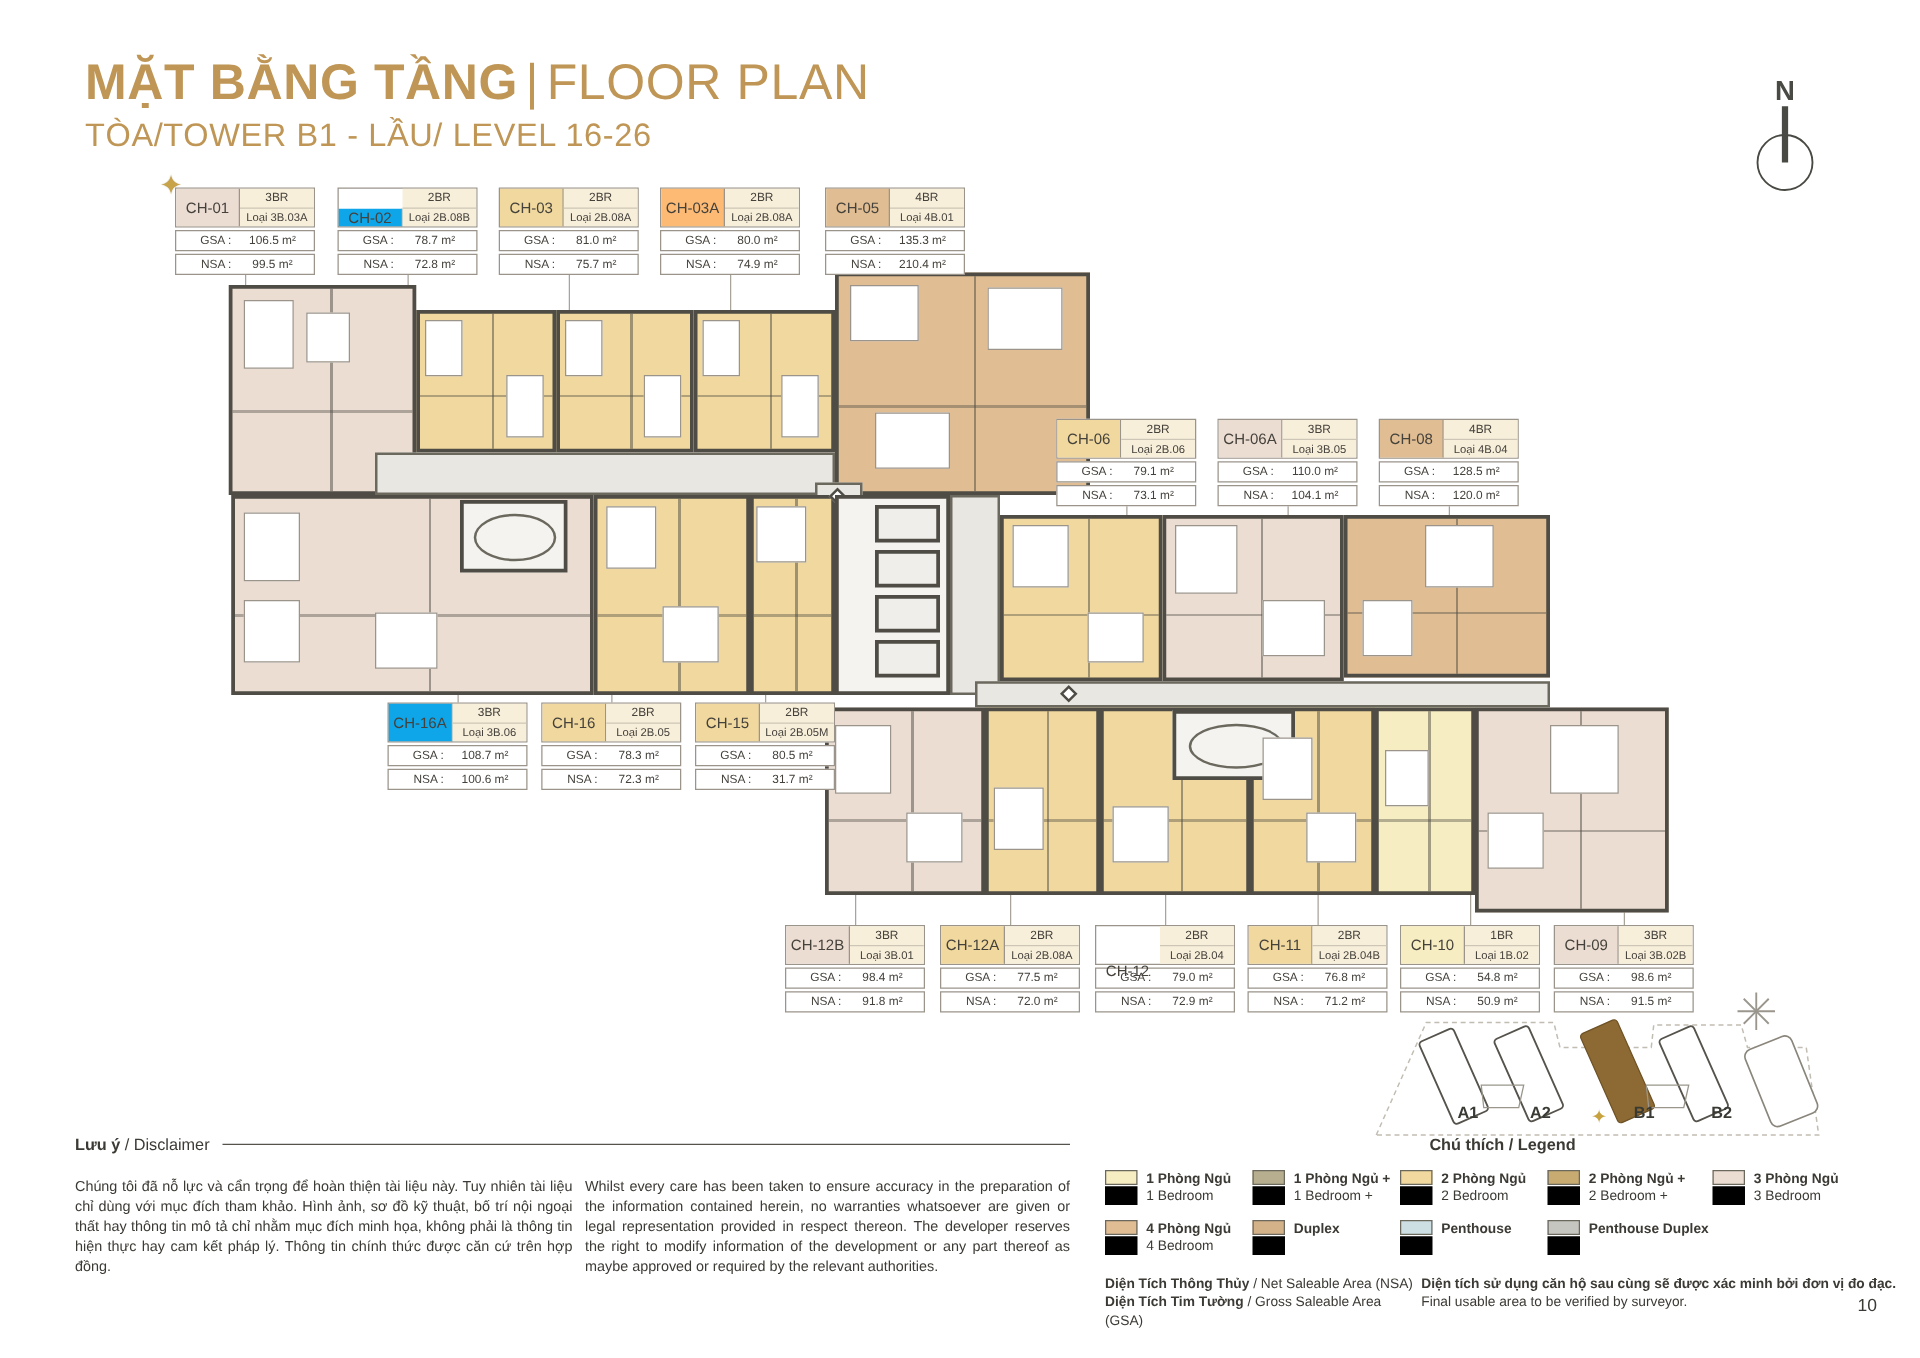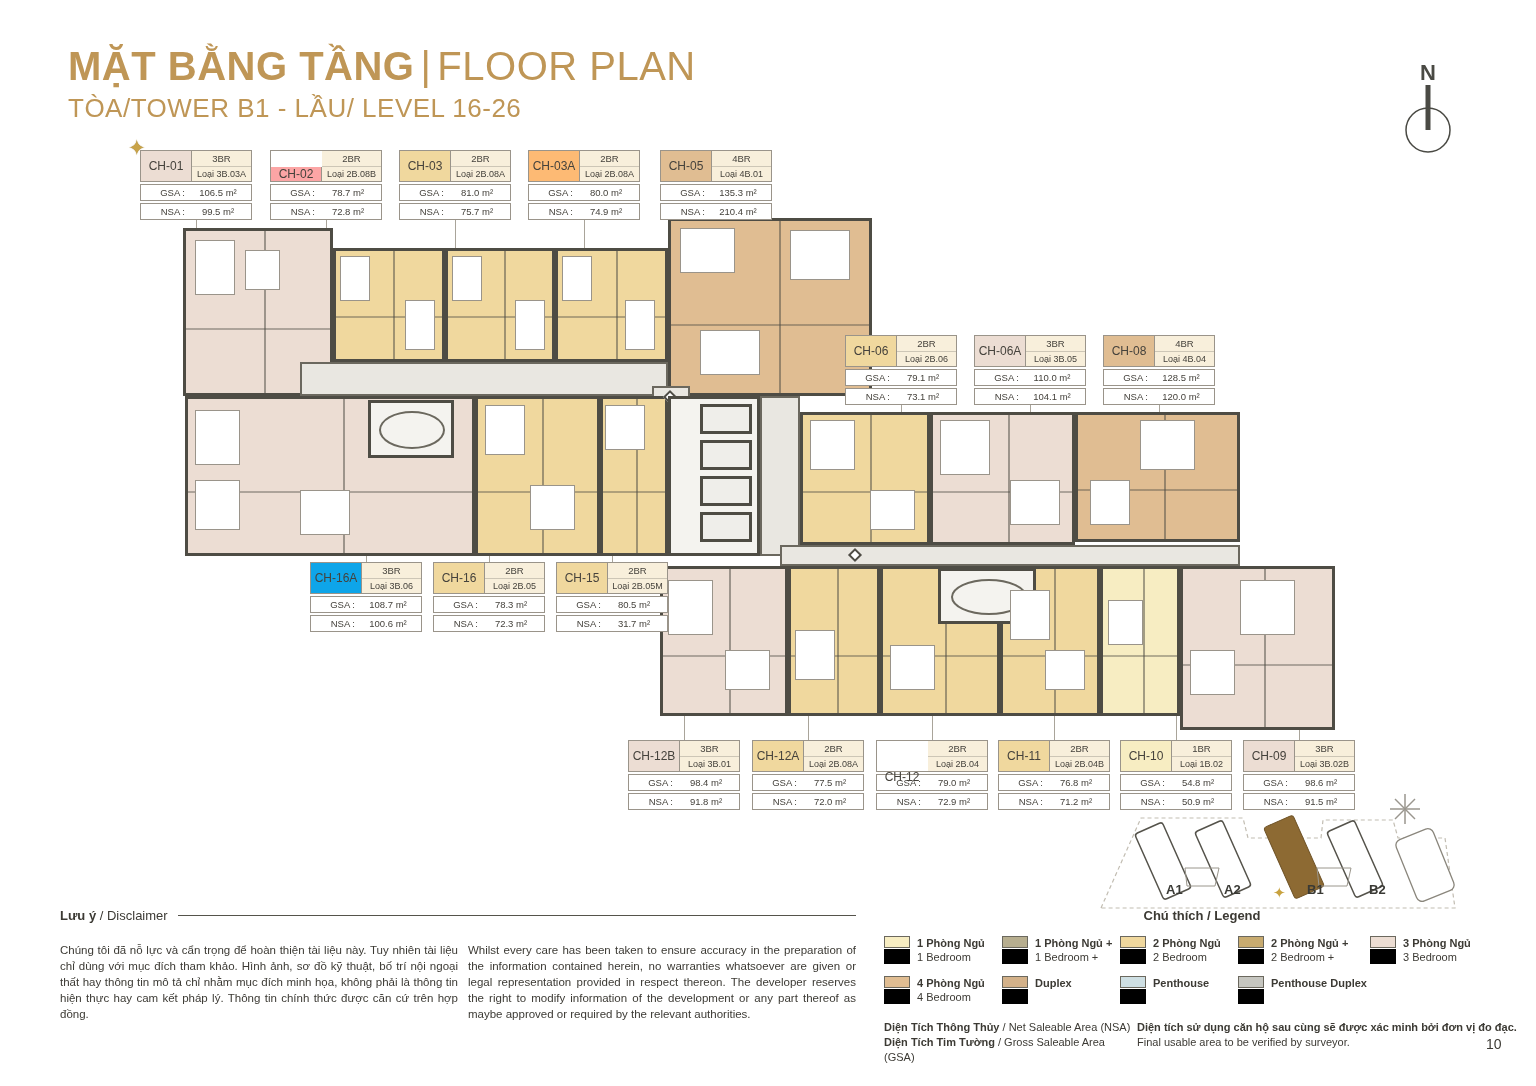--- a/index.html
+++ b/index.html
@@ -168,21 +168,21 @@
         </div>
     <div class="row">
           <span class="k">NSA :</span>
           <span class="v">99.5 m²</span>
         </div>
   <span class="star">✦</span>
       </div>
       <div class="conn" style="left: 196px; top: 214px;"></div>
       <div class="card" style="left: 270px; top: 150px;">
     <div class="hd">
-      <div class="name" style="background: #fca5a5; margin-top: 16px;">CH-02</div>
+      <div class="name" style="background: #0ea5e9; margin-top: 16px;">CH-02</div>
       <div class="rt">
         <div class="type">2BR</div>
         <div class="loai">Loại 2B.08B</div>
       </div>
     </div>
     <div class="row">
           <span class="k">GSA :</span>
           <span class="v">78.7 m²</span>
         </div>
     <div class="row">

